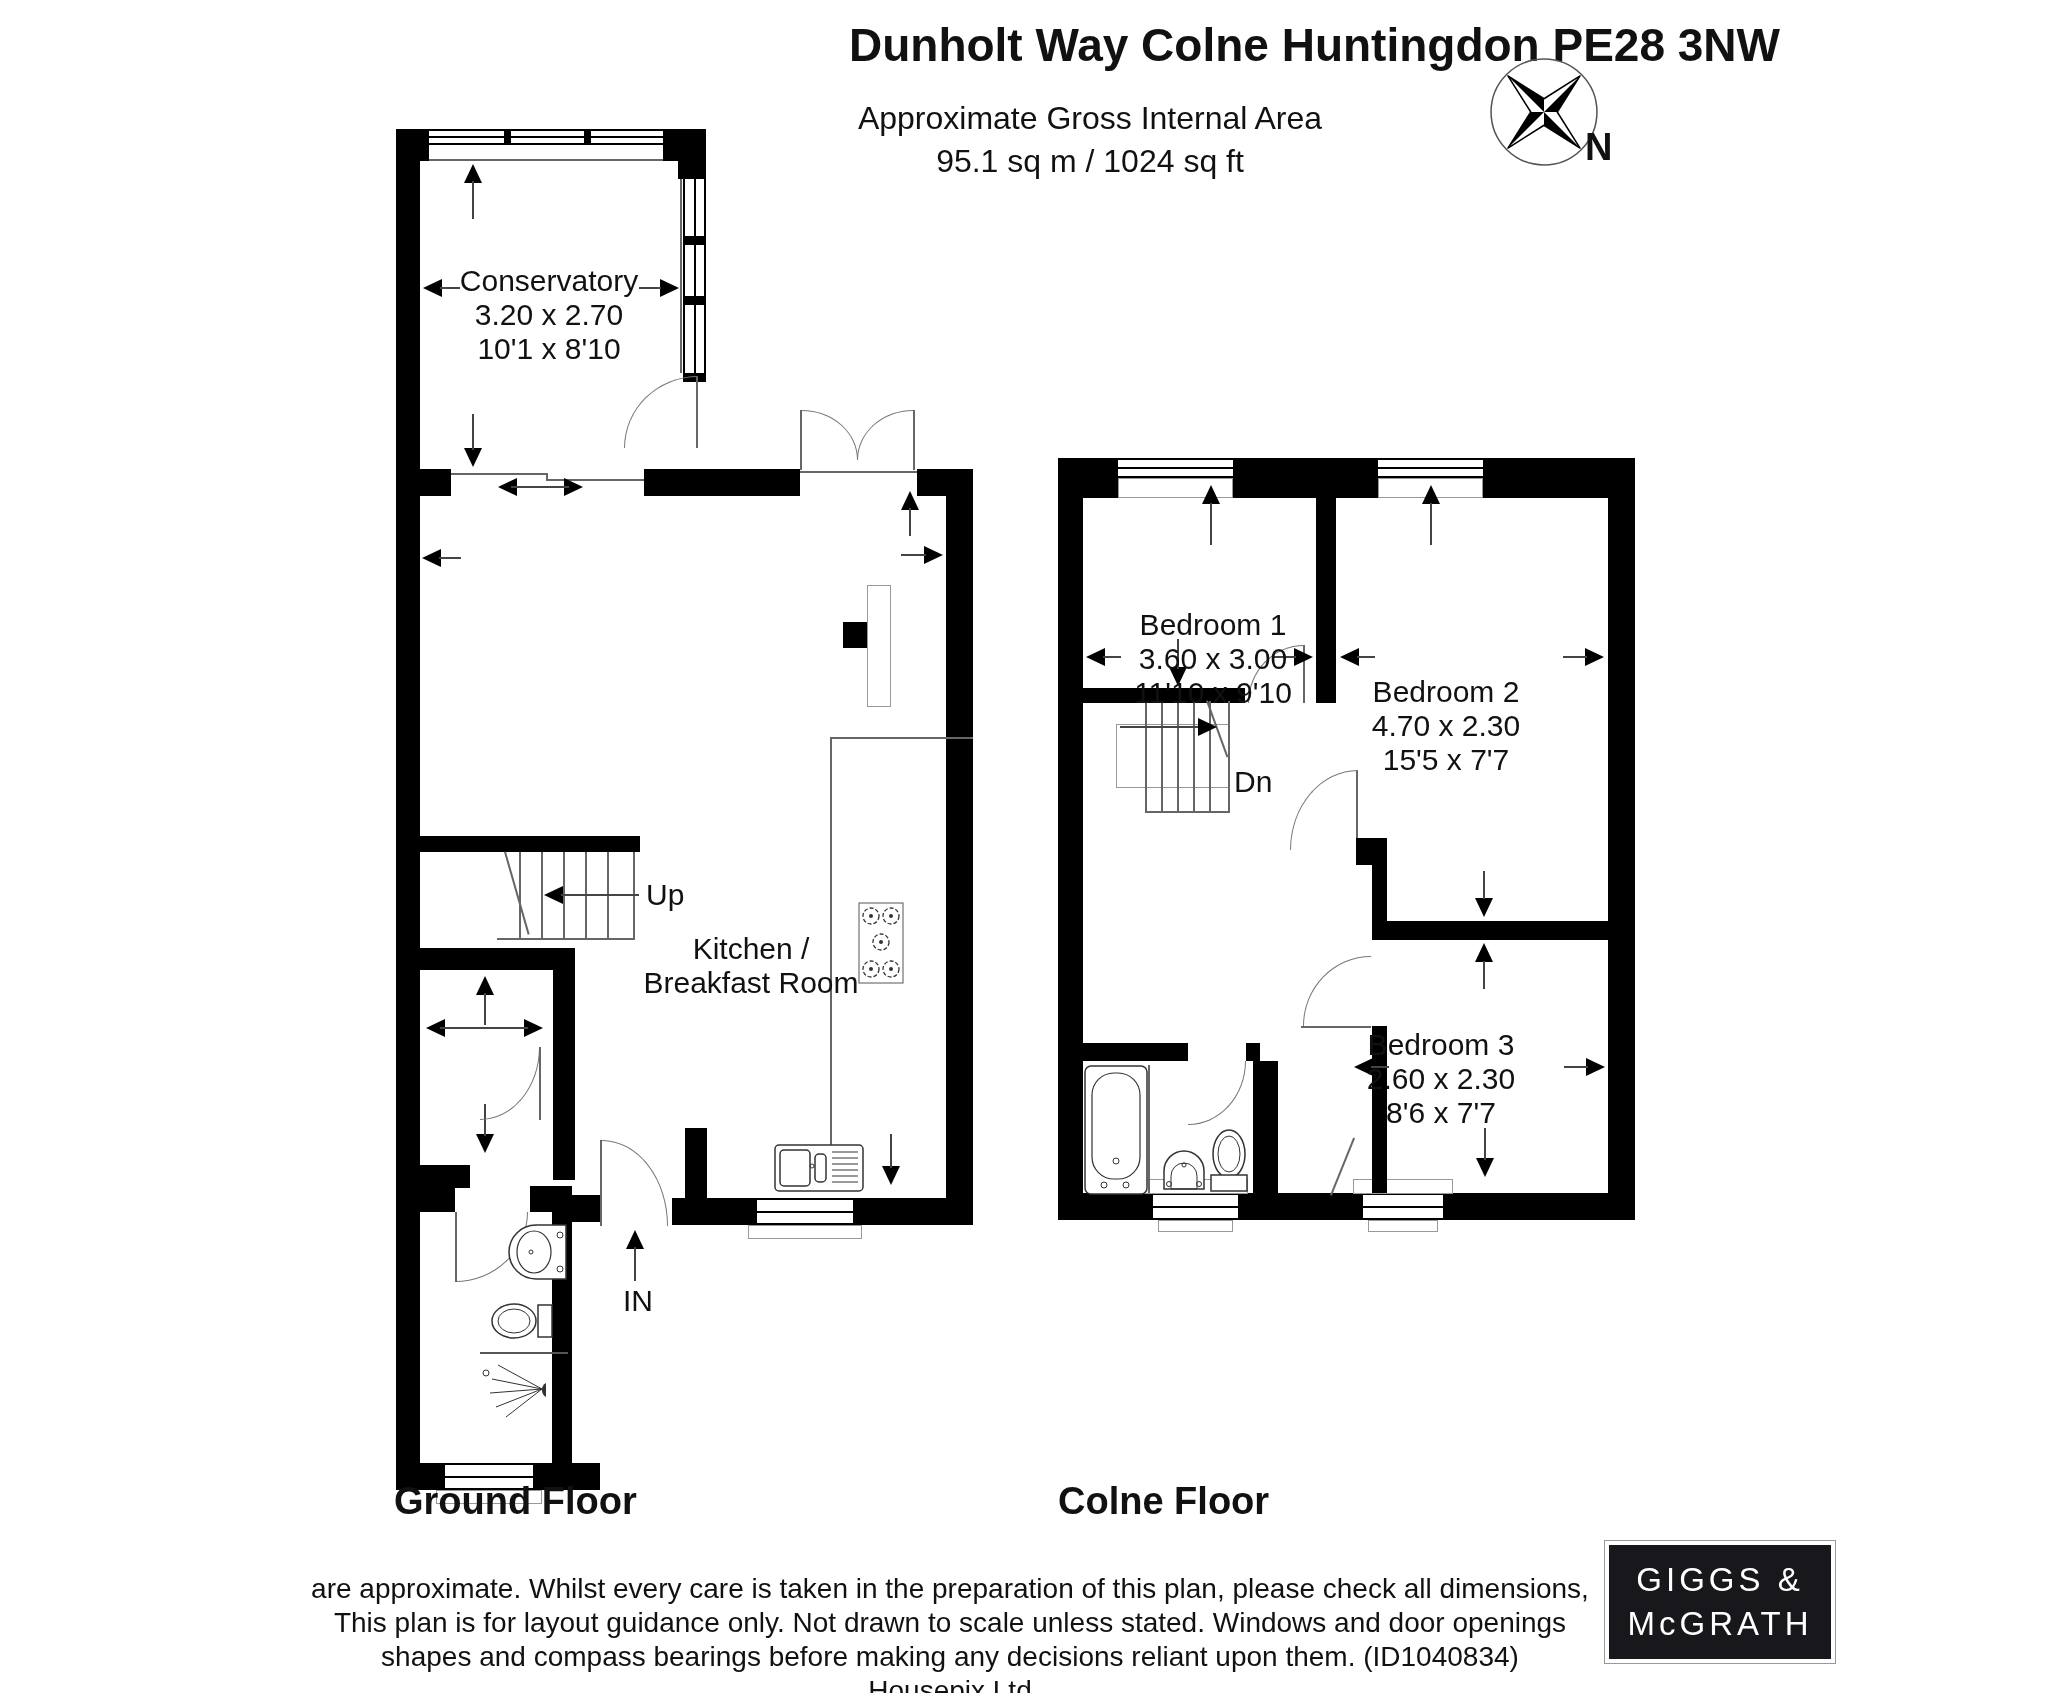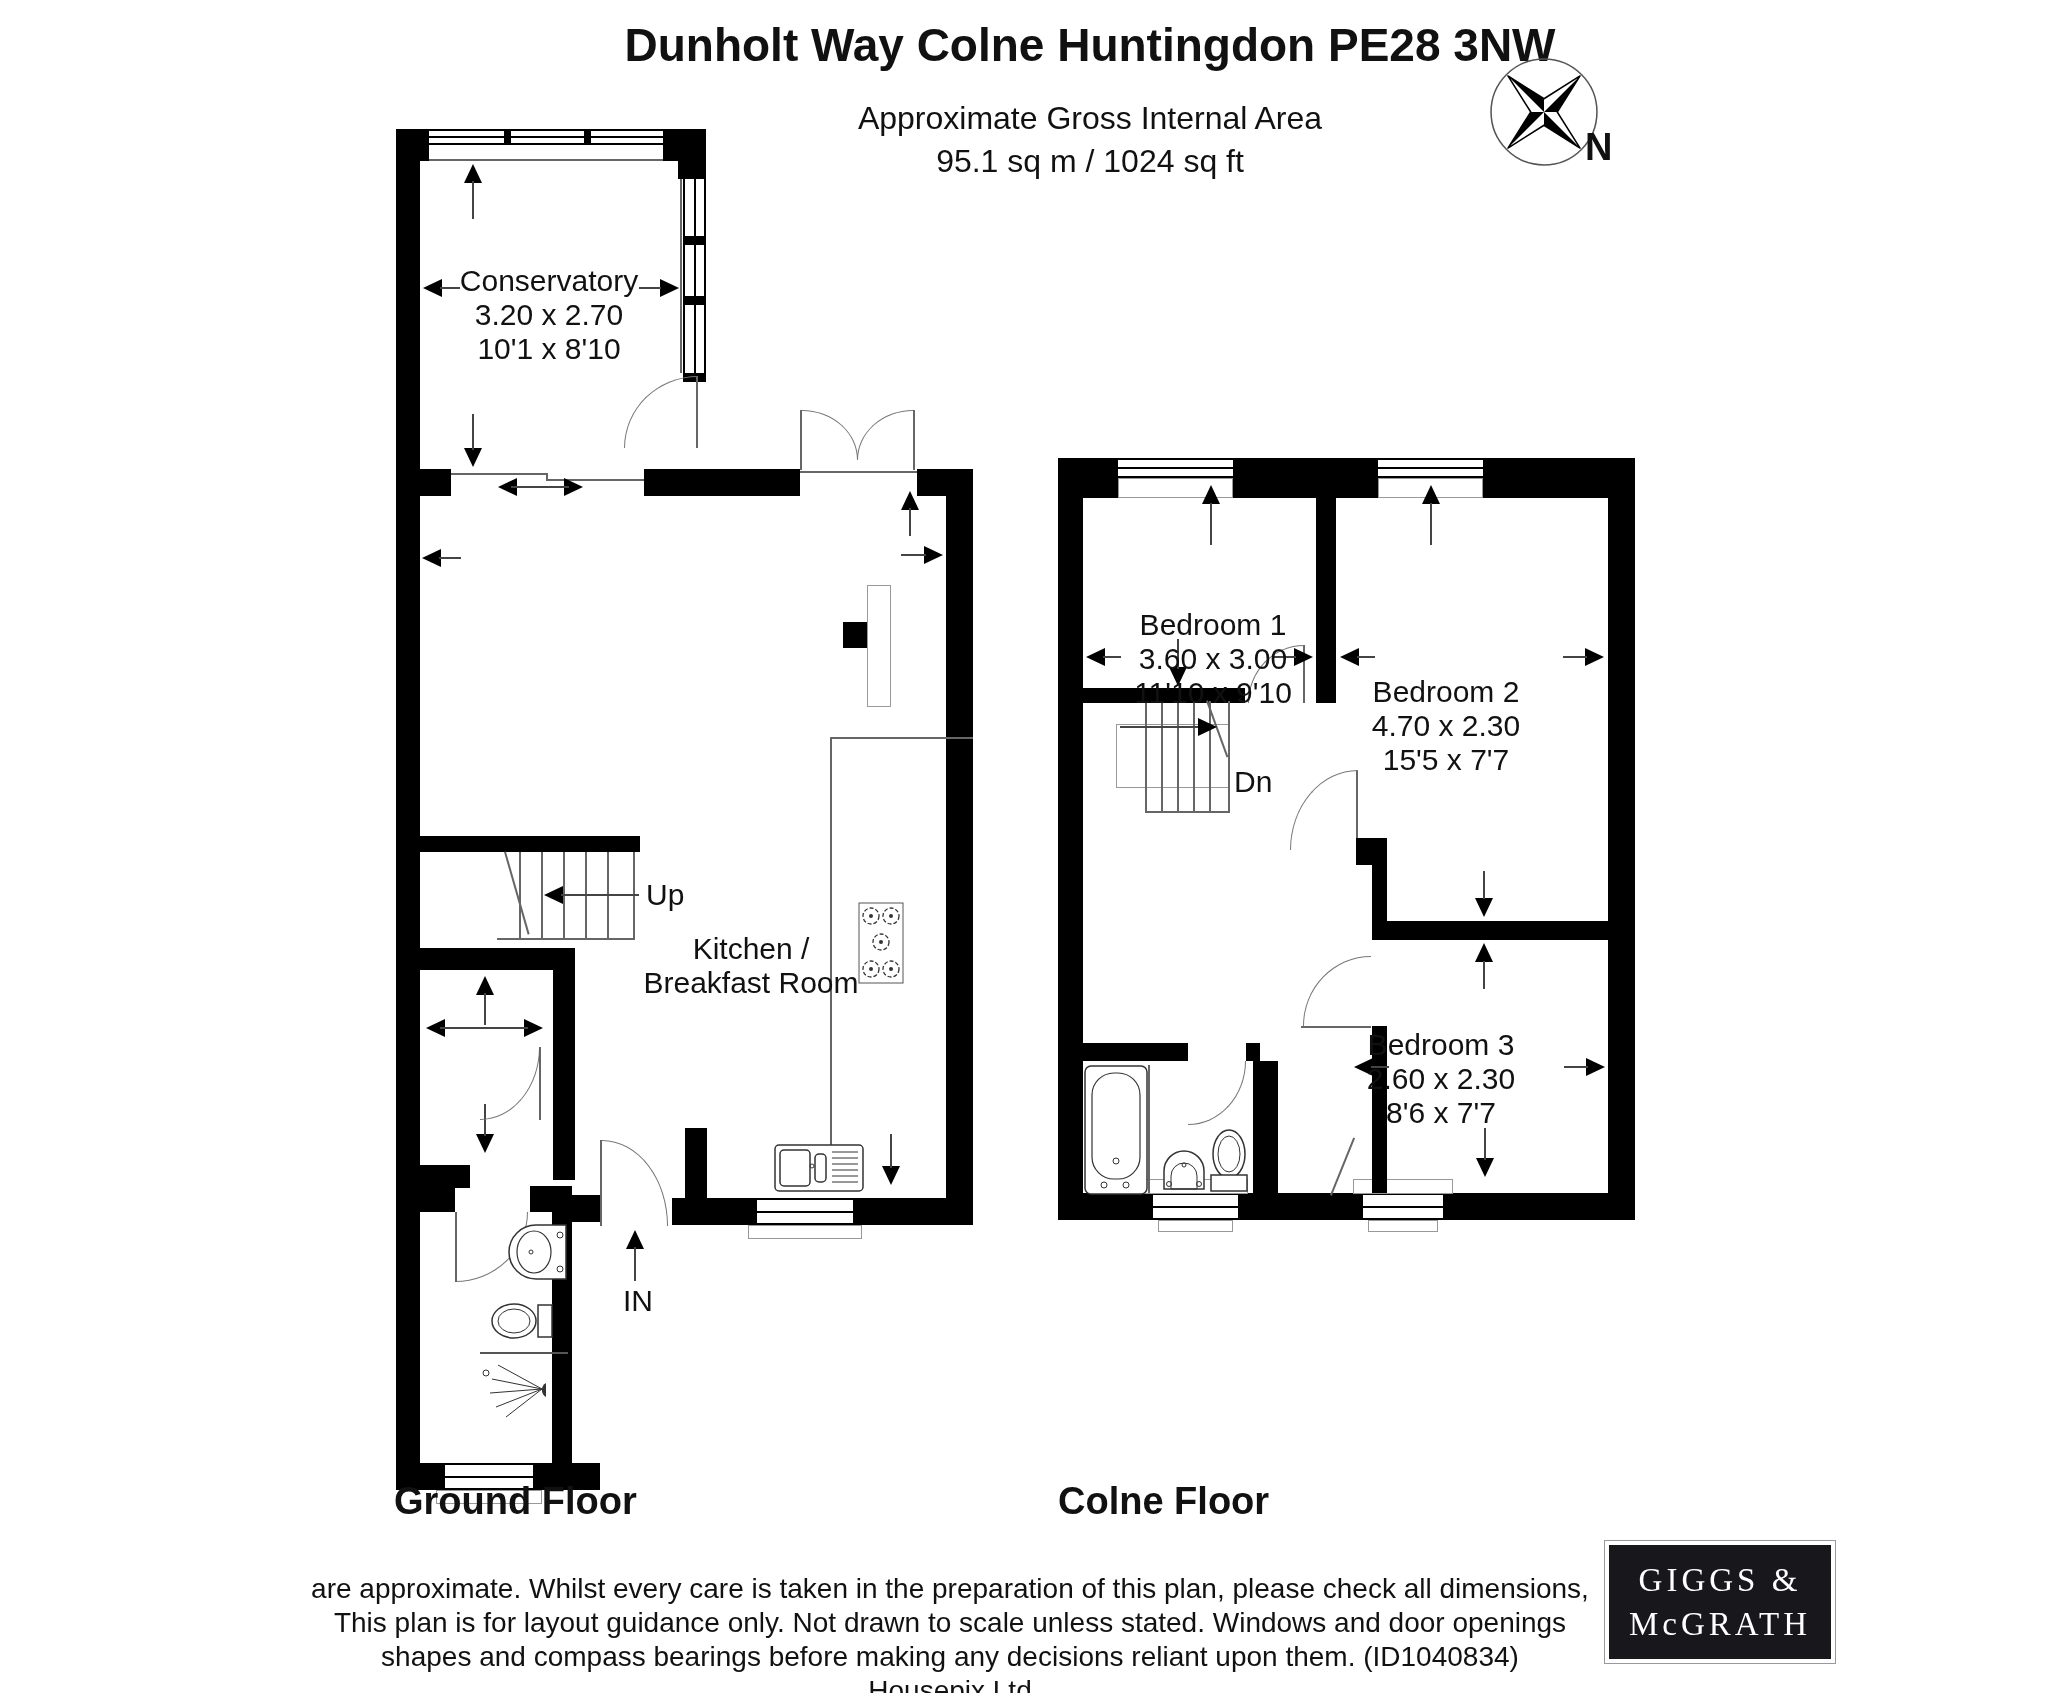--- a/index.html
+++ b/index.html
@@ -1,19 +1,19 @@
 <!DOCTYPE html>
 <html><head>
 <meta charset="utf-8">
 <style>
   html,body{margin:0;padding:0;background:#fff;}
   .page{position:relative;width:2048px;height:1693px;background:#fff;overflow:hidden;
         font-family:"Liberation Sans", sans-serif;color:#111;}
   .abs{position:absolute;}
-  .title{position:absolute;left:400px;top:18px;width:1380px;text-align:center;
+  .title{position:absolute;left:400px;top:18px;width:1380px;text-align:right;
          font-size:46px;font-weight:bold;letter-spacing:0px;}
   .sub1{position:absolute;left:400px;top:100px;width:1380px;text-align:center;font-size:32px;}
   .sub2{position:absolute;left:400px;top:143px;width:1380px;text-align:center;font-size:32px;}
   .plan{position:absolute;}
   .w{position:absolute;background:#000;}
   .ln{position:absolute;background:#666;}
   .lnd{position:absolute;background:#444;}
   .winh{position:absolute;background:#fff;border-top:2px solid #000;border-bottom:2px solid #000;box-sizing:border-box;}
   .winh::after{content:"";position:absolute;left:0;right:0;top:50%;height:2px;margin-top:-1px;background:#000;}
   .winv{position:absolute;background:#fff;border-left:2px solid #000;border-right:2px solid #000;box-sizing:border-box;}
@@ -29,21 +29,21 @@
   .tri.left{border-top:9px solid transparent;border-bottom:9px solid transparent;border-right:19px solid #000;}
   .tri.right{border-top:9px solid transparent;border-bottom:9px solid transparent;border-left:19px solid #000;}
   .rlbl{position:absolute;text-align:center;font-size:30px;line-height:34px;white-space:nowrap;transform:translateX(-50%);}
   .slbl{position:absolute;font-size:30px;white-space:nowrap;}
   .floorlbl{position:absolute;font-size:38px;font-weight:bold;white-space:nowrap;}
   .footer{position:absolute;left:250px;top:1572px;width:1400px;text-align:center;
           font-size:28px;line-height:34px;color:#111;}
   .logo{position:absolute;left:1604px;top:1540px;width:232px;height:124px;background:#fff;
         border:1.5px solid #999;padding:4px;box-sizing:border-box;}
   .logo-inner{width:100%;height:100%;background:#17171c;color:#fff;display:flex;flex-direction:column;
-              align-items:center;justify-content:center;font-size:33px;letter-spacing:4px;line-height:44px;font-family:Liberation Serif, serif;}
+              align-items:center;justify-content:center;font-size:33px;letter-spacing:4px;line-height:44px;}
   .compass-n{position:absolute;left:1585px;top:126px;font-size:38px;font-weight:bold;}
 </style>
 </head>
 <body>
 
 <div class="page">
 
   <div class="title">Dunholt Way Colne Huntingdon PE28 3NW</div>
   <div class="sub1">Approximate Gross Internal Area</div>
   <div class="sub2">95.1 sq m / 1024 sq ft</div>

